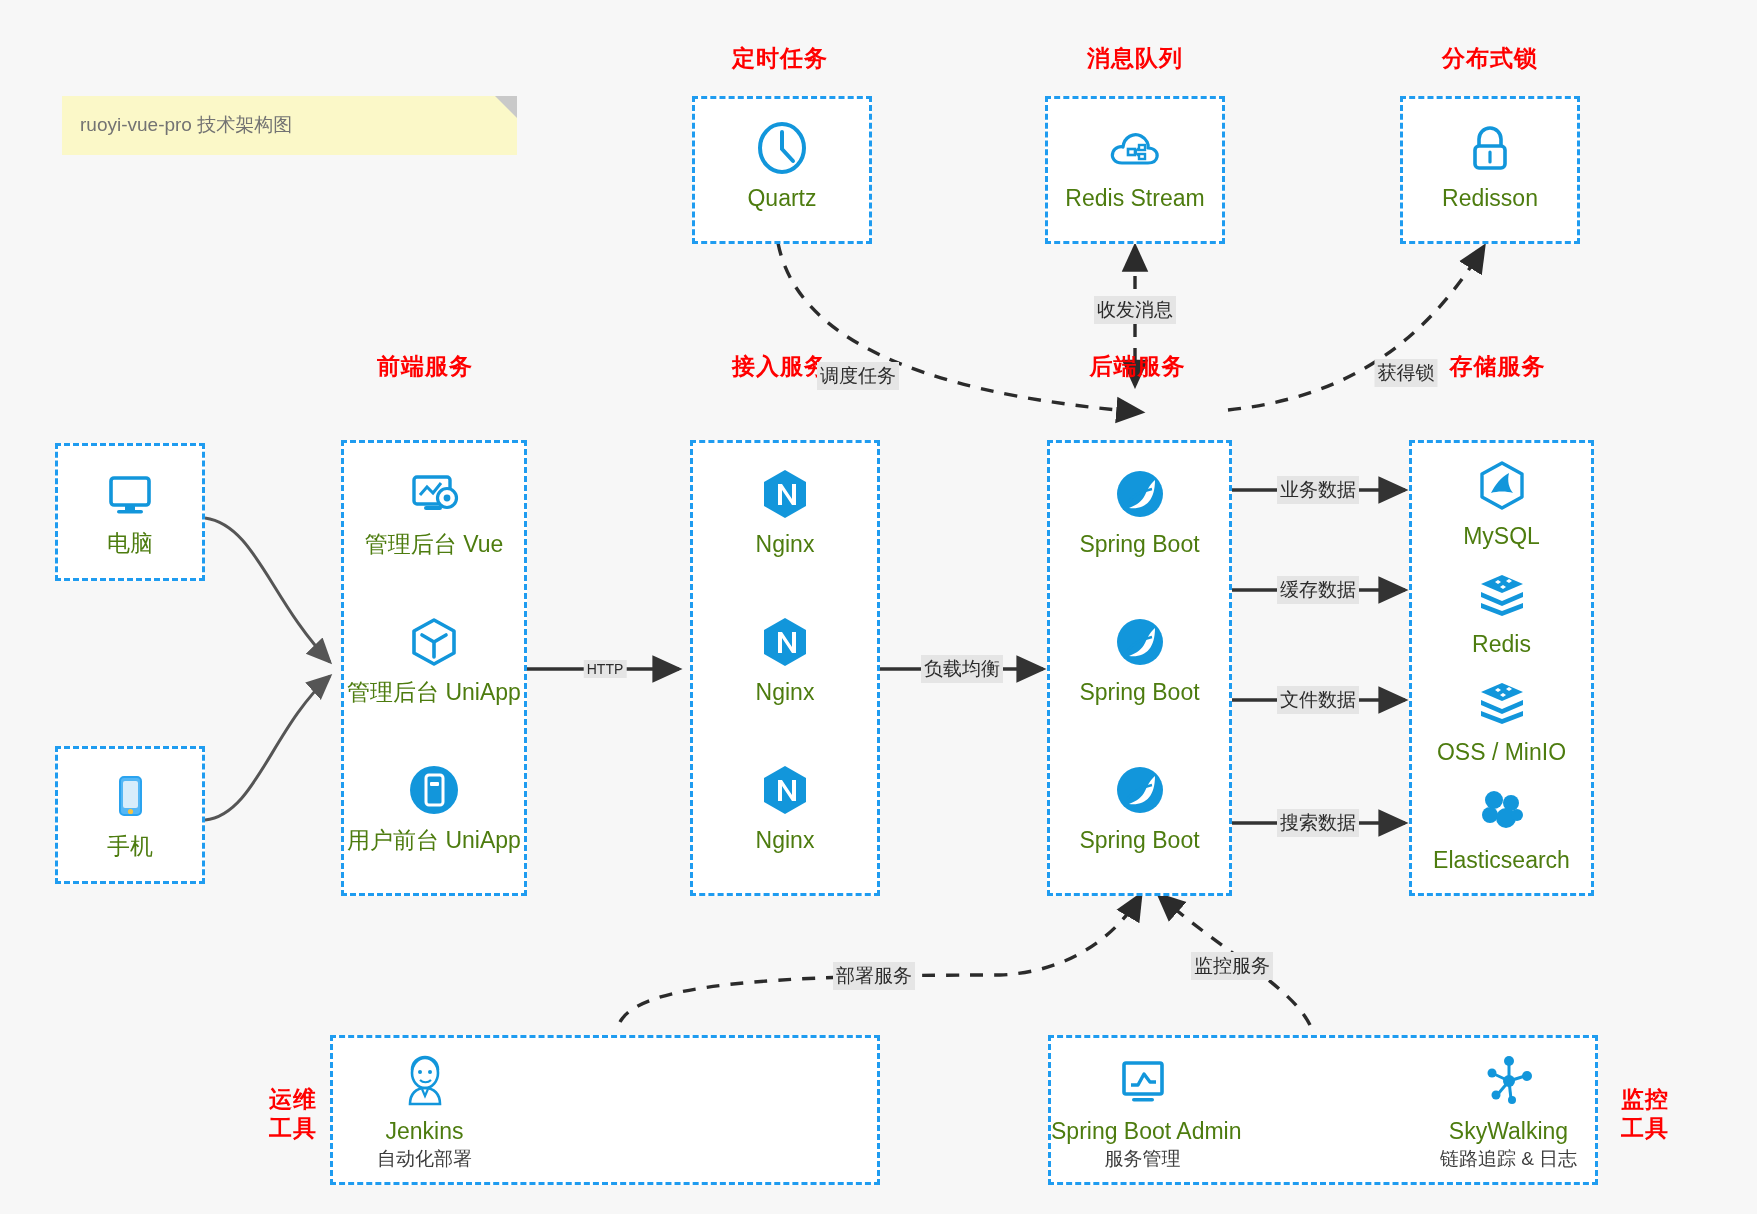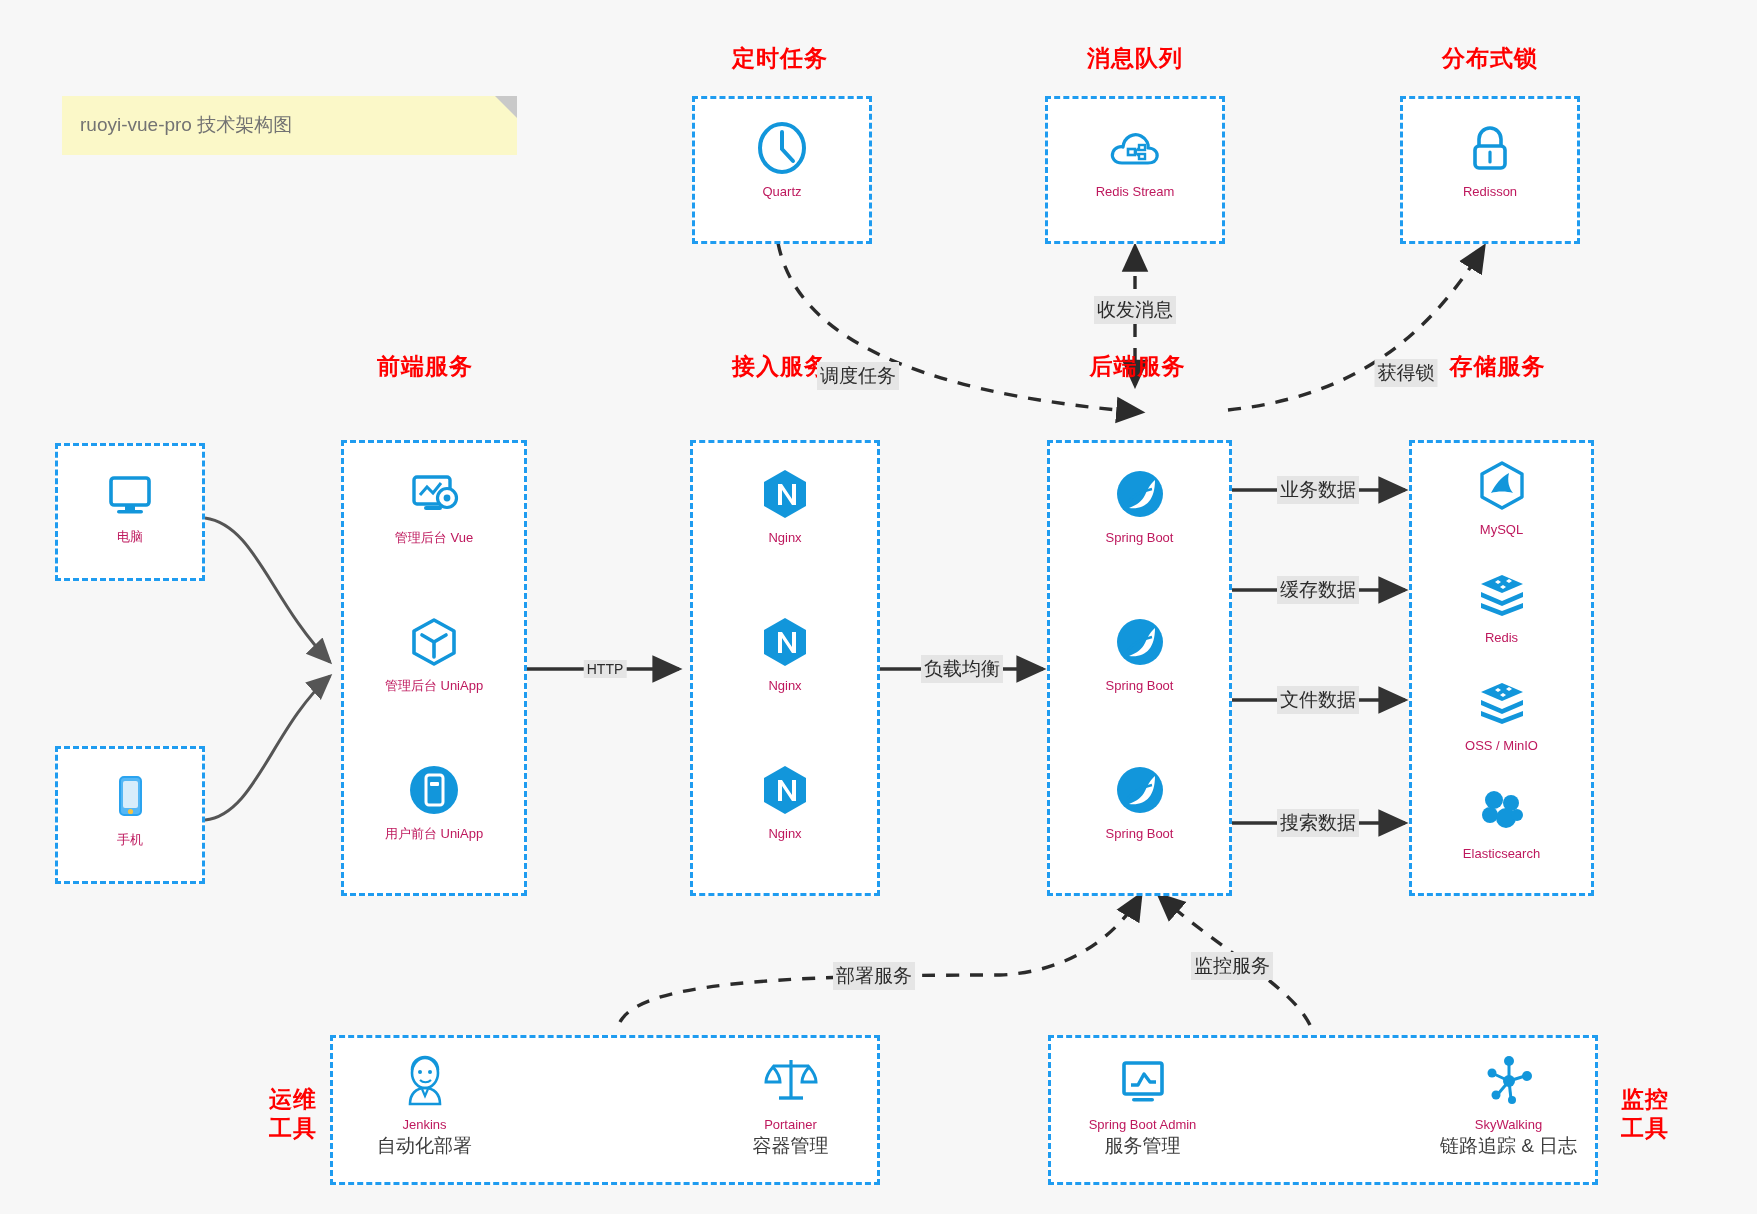--- a/index.html
+++ b/index.html
@@ -40,22 +40,22 @@
     text-align:center;
   }
   .node .ico{
     display:block;
     margin:0 auto 6px auto;
     height:58px;
     width:58px;
   }
   .node .lbl{
     display:block;
-    color:#be185d;
-    font-size:13px;
+    color:#4d7c0f;
+    font-size:23px;
     line-height:1.32;
     white-space:nowrap;
   }
   .node .lbl2{
     display:block;
     color:#3d3d3d;
     font-size:19px;
     line-height:1.32;
     white-space:nowrap;
   }
@@ -370,33 +370,20 @@
           <circle cx="24" cy="20" r="2" fill="#1296db"></circle>
           <circle cx="34" cy="20" r="2" fill="#1296db"></circle>
           <path d="M24 28 C27 31 32 31 35 28" fill="none" stroke="#1296db" stroke-width="2.2"></path>
           <path d="M14 52 C14 42 20 36 29 36 C38 36 44 42 44 52 Z" fill="none" stroke="#1296db" stroke-width="2.6"></path>
           <path d="M26 37 L29 44 L32 37" fill="none" stroke="#1296db" stroke-width="2.2"></path>
         </svg>
       </span>
       <span class="lbl">Jenkins</span>
       <span class="lbl2">自动化部署</span>
     </div>
-    <div class="node" style="top:14px;left:366px;width:183px;">
-      <span class="ico">
-        <svg viewBox="0 0 58 58" width="58" height="58">
-          <line x1="29" y1="8" x2="29" y2="46" stroke="#1296db" stroke-width="3.2"></line>
-          <line x1="11" y1="14" x2="47" y2="14" stroke="#1296db" stroke-width="3.2"></line>
-          <line x1="17" y1="46" x2="41" y2="46" stroke="#1296db" stroke-width="3.4"></line>
-          <path d="M4 30 C4 23 11 15 11 15 C11 15 18 23 18 30 Z" fill="none" stroke="#1296db" stroke-width="3"></path>
-          <path d="M40 30 C40 23 47 15 47 15 C47 15 54 23 54 30 Z" fill="none" stroke="#1296db" stroke-width="3"></path>
-        </svg>
-      </span>
-      <span class="lbl">Portainer</span>
-      <span class="lbl2">容器管理</span>
-    </div>
   </div>
 
   <div class="dbox" style="left:1048px;top:1035px;width:550px;height:150px;">
     <div class="node" style="top:14px;left:0;width:183px;">
       <span class="ico">
         <svg viewBox="0 0 58 58" width="58" height="58">
           <rect x="10" y="11" width="38" height="31" rx="2" fill="none" stroke="#1296db" stroke-width="3.6"></rect>
           <path d="M17 33 L24 33 L30 22 L36 30 L42 30" fill="none" stroke="#1296db" stroke-width="3.4" stroke-linejoin="round"></path>
           <rect x="18" y="46" width="22" height="3.6" rx="1.8" fill="#1296db"></rect>
         </svg>

